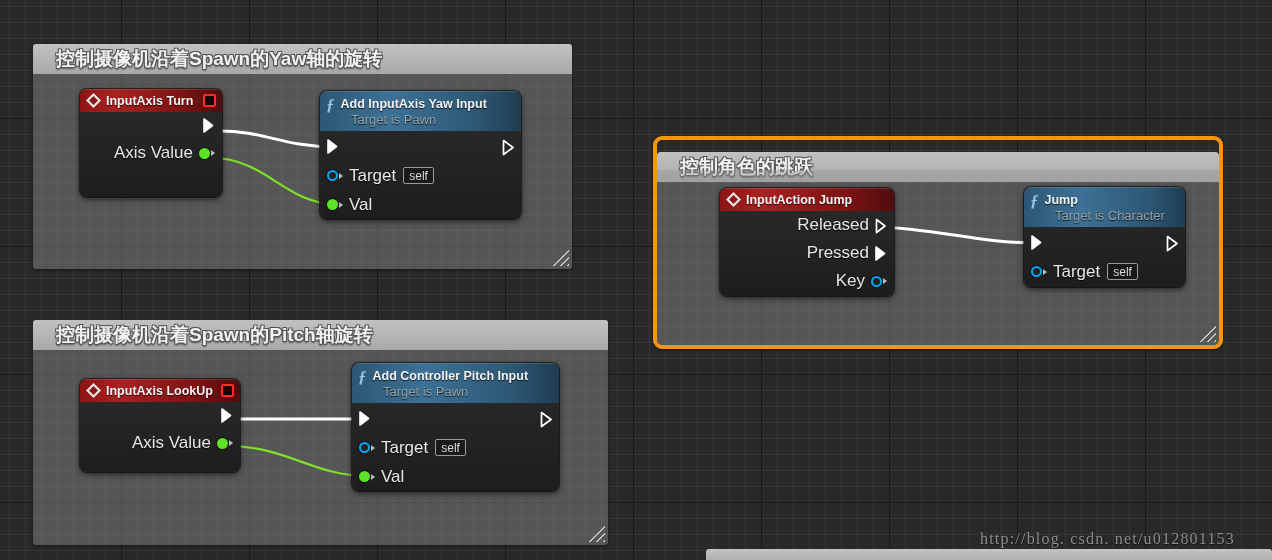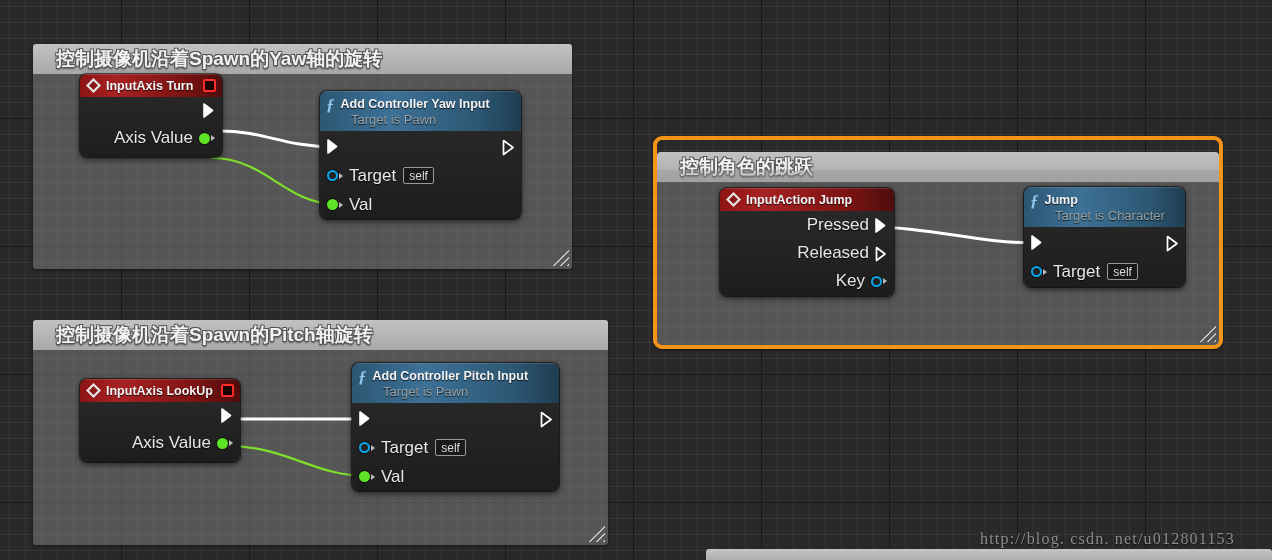--- a/index.html
+++ b/index.html
@@ -170,21 +170,21 @@
 
     <path d="M 212 158 C 265 158 285 203 334 204" stroke="#7ee02a" stroke-width="2.2" fill="none" stroke-linecap="round"></path>
 
     <path d="M 231 419 C 280 419 310 419 366 419" stroke="#ffffff" stroke-width="3" fill="none" stroke-linecap="round"></path>
 
     <path d="M 228 446 C 285 446 315 476 366 476" stroke="#7ee02a" stroke-width="2.2" fill="none" stroke-linecap="round"></path>
 
     <path d="M 870 227 C 930 227 975 243 1038 243" stroke="#ffffff" stroke-width="3" fill="none" stroke-linecap="round"></path>
   </svg>
 
-  <div class="node event" style="left:80px;top:74px;width:142px;height:83px;">
+  <div class="node event" style="left:80px;top:89px;width:142px;height:108px;">
     <div class="node-head">
       <span class="ico-diamond"></span>
       <span class="node-title">InputAxis Turn</span>
       <span class="red-box"></span>
     </div>
     <div class="node-body">
       <div class="pin-row right" style="height:27px;">
         <span class="exec">
           <svg width="12" height="15" viewBox="0 0 12 15">
               <path d="M1 1 L9.5 7.5 L1 14 Z" fill="#ffffff" stroke="#ffffff" stroke-width="1.6" stroke-linejoin="round"></path>
@@ -197,21 +197,21 @@
         <span class="dot"></span>
         <span class="pin-arrowlet"></span>
       </div>
     </div>
   </div>
 
   <div class="node fn" style="left:320px;top:91px;width:201px;height:128px;">
     <div class="node-head">
       <div class="hdr-row">
         <span class="ico-fn">ƒ</span>
-        <span class="node-title">Add Controller Yaw Input</span>
+        <span class="node-title">Add InputAxis Yaw Input</span>
       </div>
       <span class="node-sub">Target is Pawn</span>
     </div>
     <div class="node-body">
       <div class="pin-row" style="height:30px;">
         <span class="exec">
           <svg width="12" height="15" viewBox="0 0 12 15">
               <path d="M1 1 L9.5 7.5 L1 14 Z" fill="#ffffff" stroke="#ffffff" stroke-width="1.6" stroke-linejoin="round"></path>
             </svg>
         </span>
@@ -230,21 +230,21 @@
       </div>
       <div class="pin-row" style="height:29px;">
         <span class="dot"></span>
         <span class="pin-arrowlet"></span>
         <span class="gap"></span>
         <span class="pin-label">Val</span>
       </div>
     </div>
   </div>
 
-  <div class="node event" style="left:80px;top:379px;width:160px;height:83px;">
+  <div class="node event" style="left:80px;top:379px;width:160px;height:93px;">
     <div class="node-head">
       <span class="ico-diamond"></span>
       <span class="node-title">InputAxis LookUp</span>
       <span class="red-box"></span>
     </div>
     <div class="node-body">
       <div class="pin-row right" style="height:27px;">
         <span class="exec">
           <svg width="12" height="15" viewBox="0 0 12 15">
               <path d="M1 1 L9.5 7.5 L1 14 Z" fill="#ffffff" stroke="#ffffff" stroke-width="1.6" stroke-linejoin="round"></path>
@@ -297,34 +297,34 @@
     </div>
   </div>
 
   <div class="node event" style="left:720px;top:188px;width:174px;height:108px;">
     <div class="node-head">
       <span class="ico-diamond"></span>
       <span class="node-title">InputAction Jump</span>
     </div>
     <div class="node-body">
       <div class="pin-row right" style="height:28px;">
-        <span class="pin-label">Pressed</span>
-        <span class="gap"></span>
-        <span class="exec">
-          <svg width="12" height="15" viewBox="0 0 12 15">
-              <path d="M1 1 L9.5 7.5 L1 14 Z" fill="#ffffff" stroke="#ffffff" stroke-width="1.6" stroke-linejoin="round"></path>
-            </svg>
-        </span>
-      </div>
-      <div class="pin-row right" style="height:28px;">
         <span class="pin-label">Released</span>
         <span class="gap"></span>
         <span class="exec">
           <svg width="13" height="16" viewBox="0 0 13 16">
               <path d="M1.5 1.5 L10 8 L1.5 14.5 Z" fill="none" stroke="#ffffff" stroke-width="1.7" stroke-linejoin="round"></path>
+            </svg>
+        </span>
+      </div>
+      <div class="pin-row right" style="height:28px;">
+        <span class="pin-label">Pressed</span>
+        <span class="gap"></span>
+        <span class="exec">
+          <svg width="12" height="15" viewBox="0 0 12 15">
+              <path d="M1 1 L9.5 7.5 L1 14 Z" fill="#ffffff" stroke="#ffffff" stroke-width="1.6" stroke-linejoin="round"></path>
             </svg>
         </span>
       </div>
       <div class="pin-row right" style="height:28px;padding-left:46px;">
         <span class="pin-label">Key</span>
         <span class="gap"></span>
         <span class="dot obj"></span>
         <span class="pin-arrowlet"></span>
       </div>
     </div>

